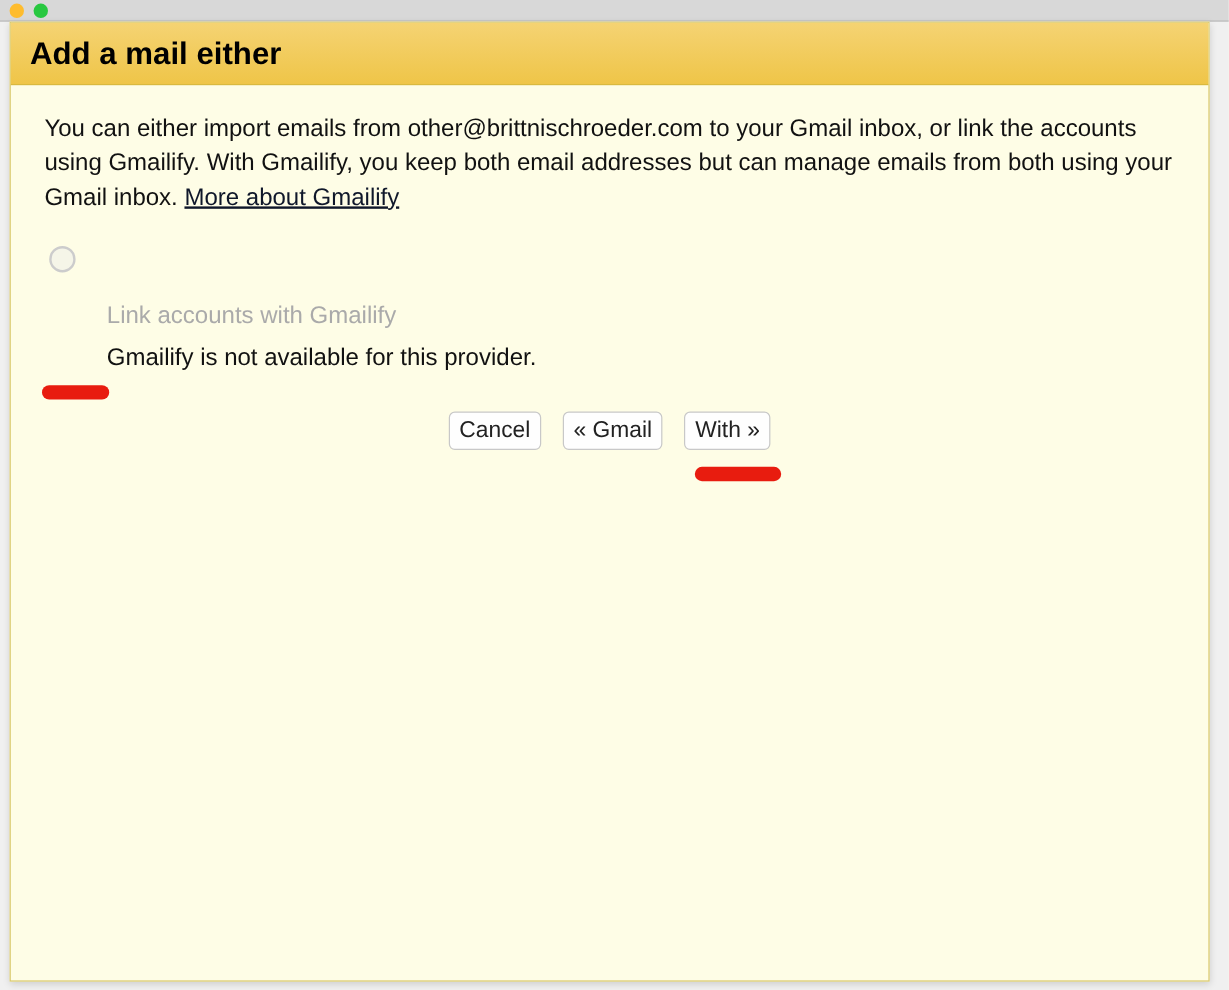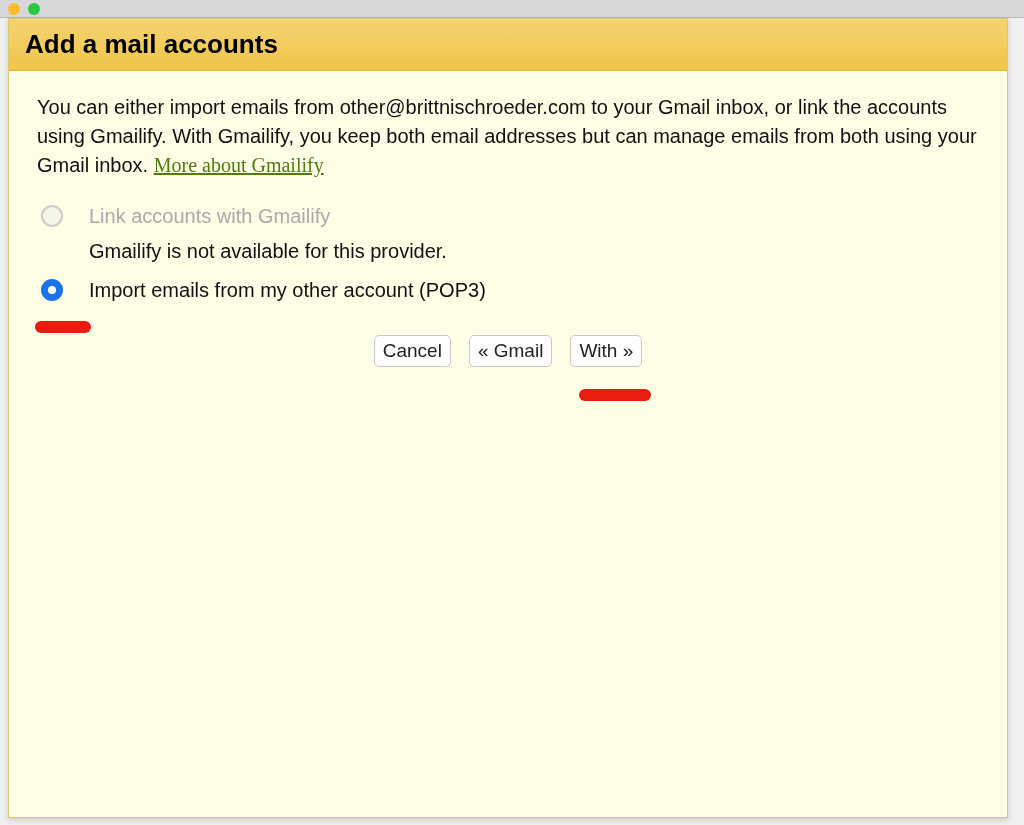--- a/index.html
+++ b/index.html
@@ -56,23 +56,22 @@
     .dialog-body {
       padding: 22px 28px;
       font-size: 20px;
       color: #111;
       line-height: 1.45;
     }
     .intro-text {
       margin-bottom: 22px;
     }
     .intro-text a {
-      color: #4d7c0f;
+      color: #0f172a;
       text-decoration: underline;
-      font-family: Liberation Serif, serif;
     }
     .radio-group {
       margin-left: 4px;
     }
     .radio-row {
       display: flex;
       align-items: flex-start;
       gap: 26px;
       margin-bottom: 6px;
     }
@@ -101,20 +100,21 @@
     .radio-circle.selected::after {
       content: "";
       width: 8px;
       height: 8px;
       background: #fff;
       border-radius: 50%;
       display: block;
     }
     .radio-label {
       color: #111;
+      margin-top: 47px;
     }
     .radio-label.disabled {
       color: #aaa;
     }
     .radio-subtext {
       margin-left: 48px;
       color: #111;
     }
     .radio-row.second {
       margin-top: 10px;
@@ -158,38 +158,34 @@
 </head>
 <body>
 
 <div class="window-chrome">
   <div class="traffic-light tl-yellow"></div>
   <div class="traffic-light tl-green"></div>
 </div>
 
 <div class="dialog">
   <div class="dialog-header">
-    <div class="dialog-title">Add a mail accounts</div>
+    <div class="dialog-title">Add a mail either</div>
   </div>
   <div class="dialog-body">
     <p class="intro-text">
       <span>You can either import emails from </span><span>other@brittnischroeder.com</span><span> to your Gmail inbox, or link the accounts using Gmailify. With Gmailify, you keep both email addresses but can manage emails from both using your Gmail inbox. </span><a href="#">More about Gmailify</a>
     </p>
 
     <div class="radio-group">
       <div class="radio-row">
         <span class="radio-circle disabled"></span>
         <span class="radio-label disabled">Link accounts with Gmailify</span>
       </div>
       <div class="radio-subtext">Gmailify is not available for this provider.</div>
 
-      <div class="radio-row second">
-        <span class="radio-circle selected"></span>
-        <span class="radio-label">Import emails from my other account (POP3)</span>
-      </div>
     </div>
 
     <div class="button-row">
       <button class="btn">Cancel</button>
       <button class="btn">« Gmail</button>
       <button class="btn">With »</button>
     </div>
   </div>
 
   <div class="annotation-red-1"></div>

